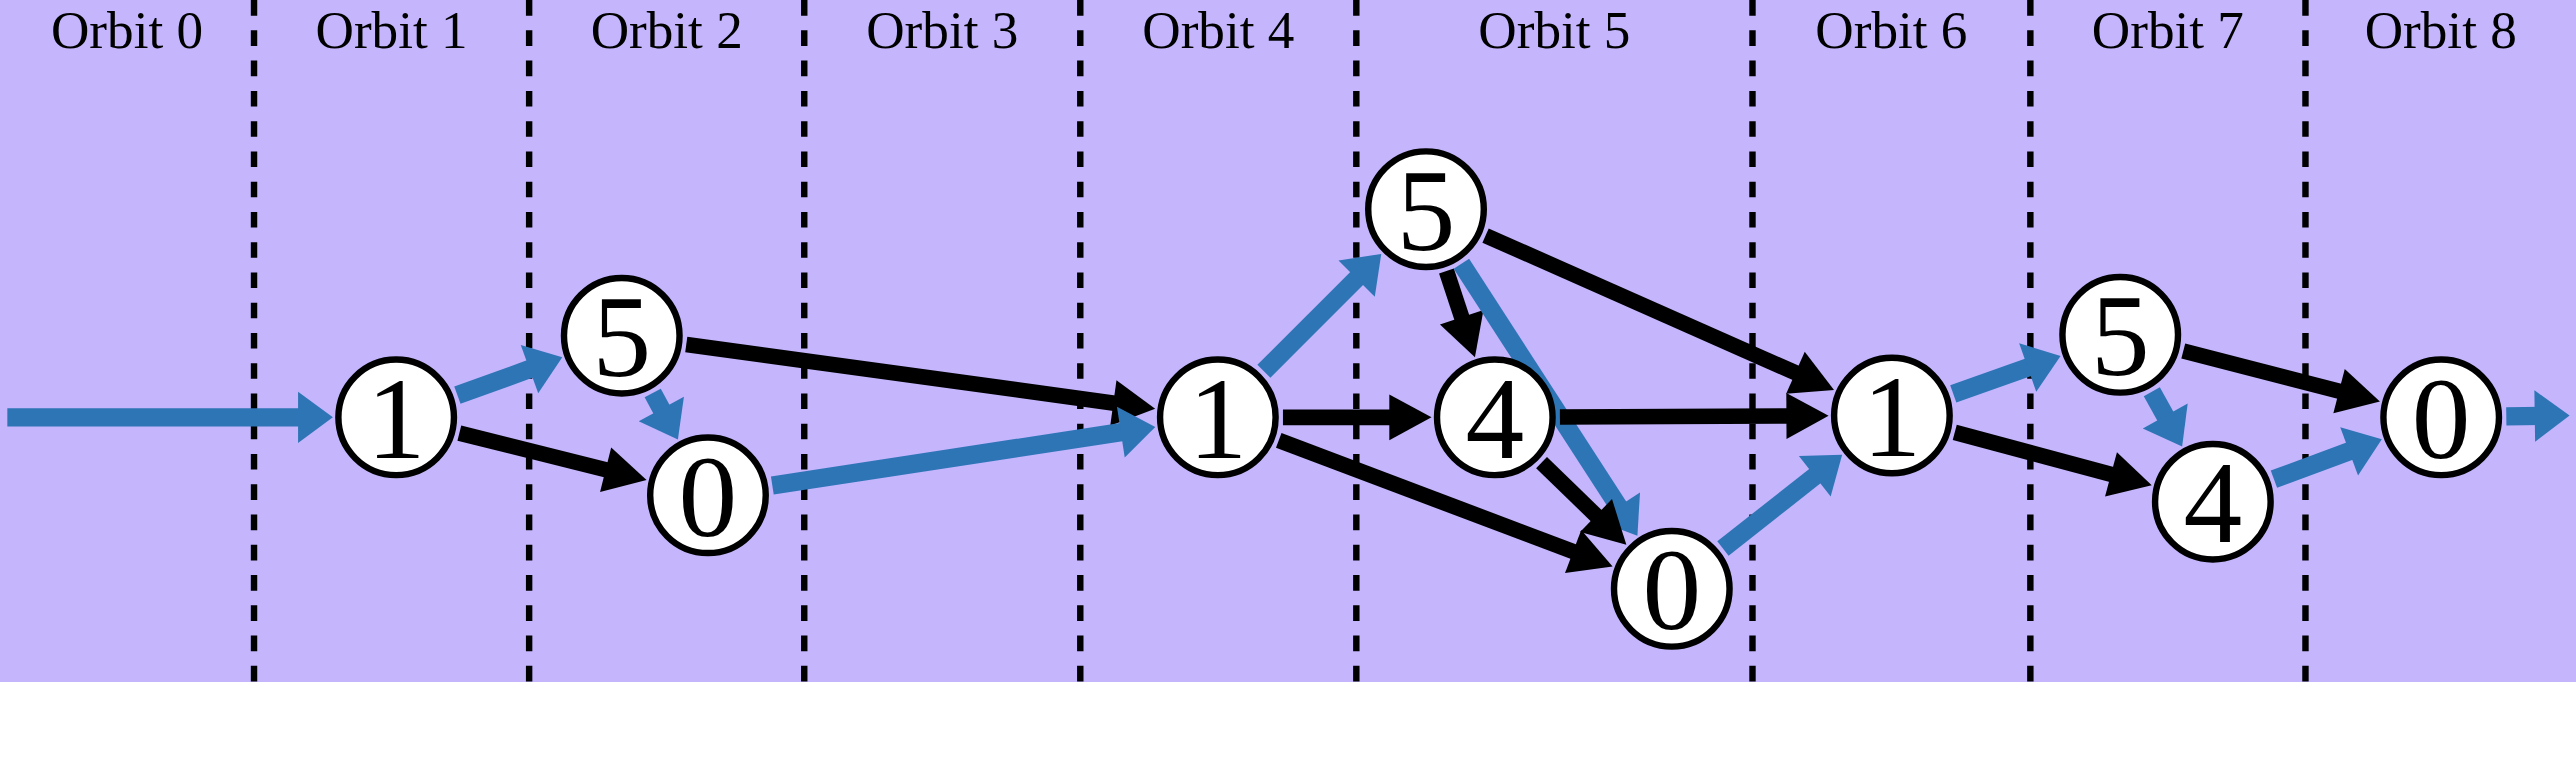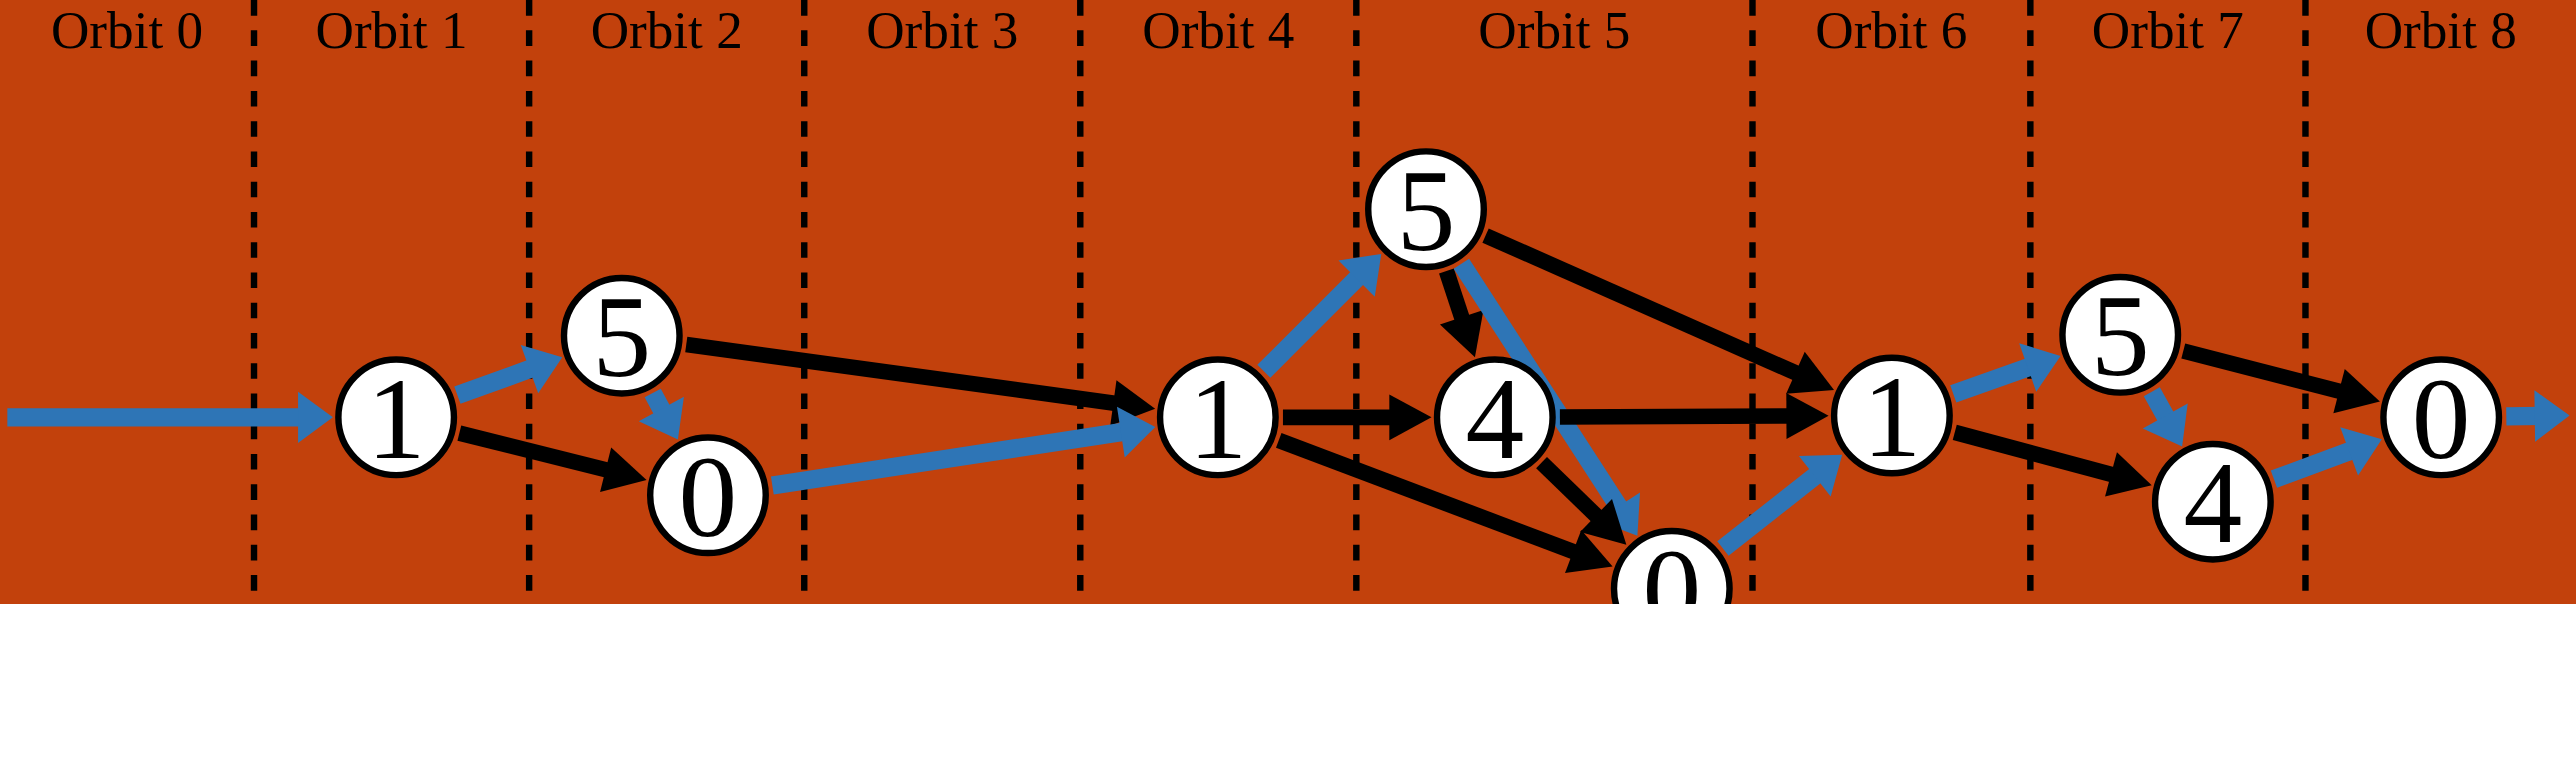--- a/index.html
+++ b/index.html
@@ -1,16 +1,16 @@
 <!DOCTYPE html>
 <html style="font-size:14.7px"><head>
 <meta charset="utf-8">
 <style>
   html, body { margin: 0; padding: 0; background: #ffffff; }
-  .diagram-wrap { width: 2576px; height: 604px; background: #c2410c; overflow: hidden; }
+  .diagram-wrap { width: 2576px; height: 682px; background: #c4b5fd; overflow: hidden; }
   svg { display: block; }
   svg text {
     font-family: "Liberation Serif", "DejaVu Serif", serif;
     fill: #000000;
   }
   .orbit-label { font-size: 58px; }
   .node-label  { font-size: 128px; }
 </style>
 </head>
 <body>

